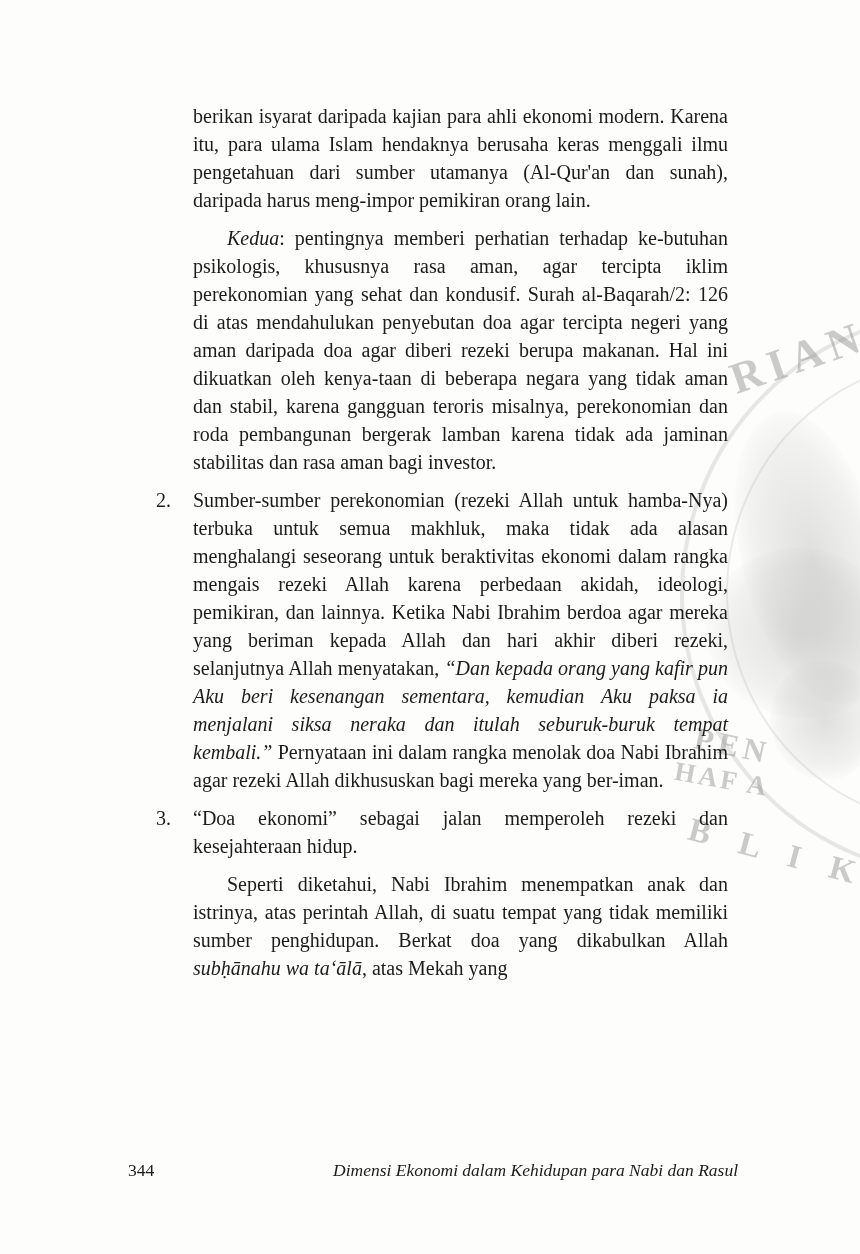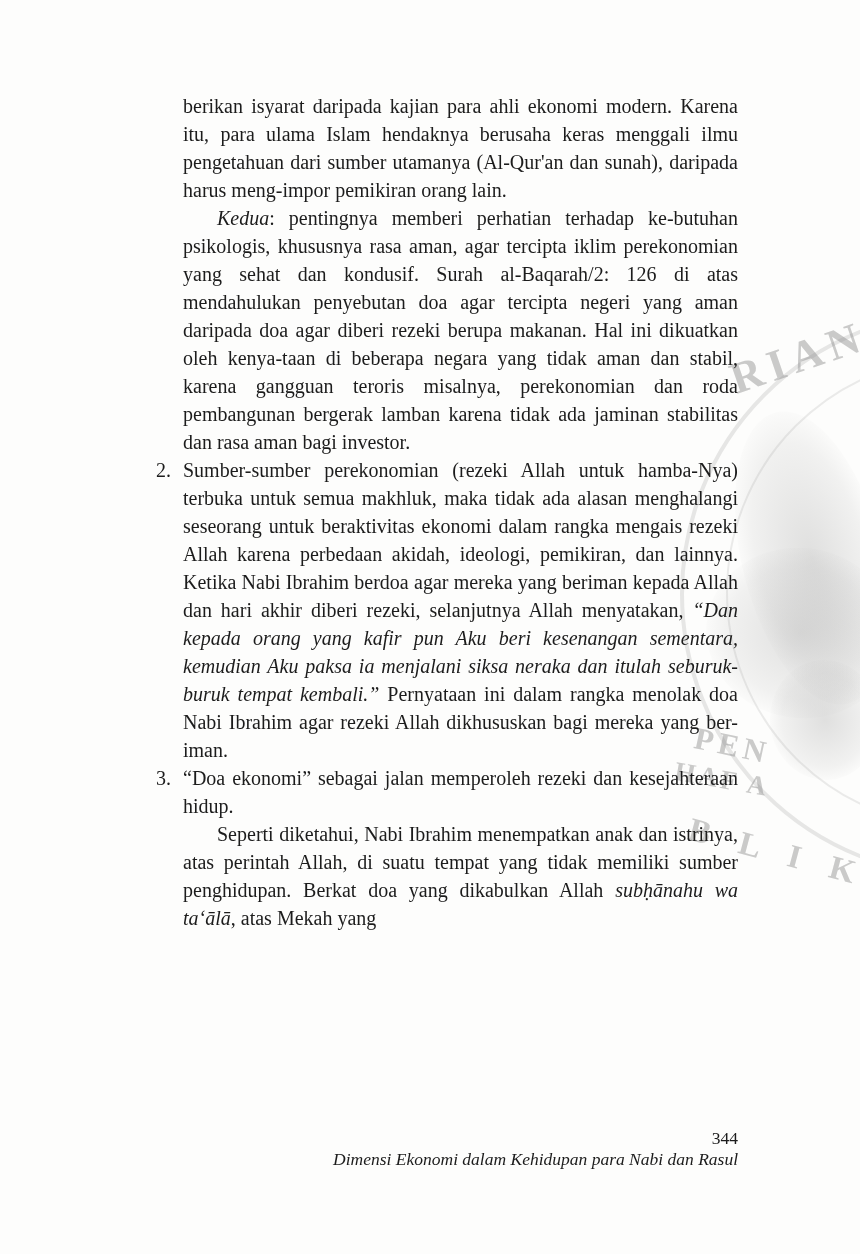--- a/index.html
+++ b/index.html
@@ -67,44 +67,43 @@
   .content {
     position: absolute;
     left: 183px;
     top: 92px;
     width: 555px;
     z-index: 1;
     font-size: 20px;
     line-height: 28px;
     text-align: justify;
   }
-  .content p { margin: 0; padding: 0; }
+  .content p { margin: 10px; padding: 0; }
   .first-indent { text-indent: 34px; }
 
   .list-item { position: relative; }
   .list-num {
     position: absolute;
     left: -27px;
     top: 0;
     width: 26px;
     text-align: left;
   }
 
   
   .footer {
     position: absolute;
     left: 128px;
-    top: 1128px;
+    top: 1160px;
     width: 610px;
     z-index: 1;
     display: flex;
     justify-content: space-between;
-    align-items: flex-end;
+    align-items: flex-start;
     font-size: 17.5px;
-    flex-direction: column;
   }
   .running-title { font-style: italic; margin-left: 24px; }
 </style>
 </head>
 <body>
 
 <div class="page">
 
   <div class="watermark">
     <div class="wm-circle-outer"></div>

